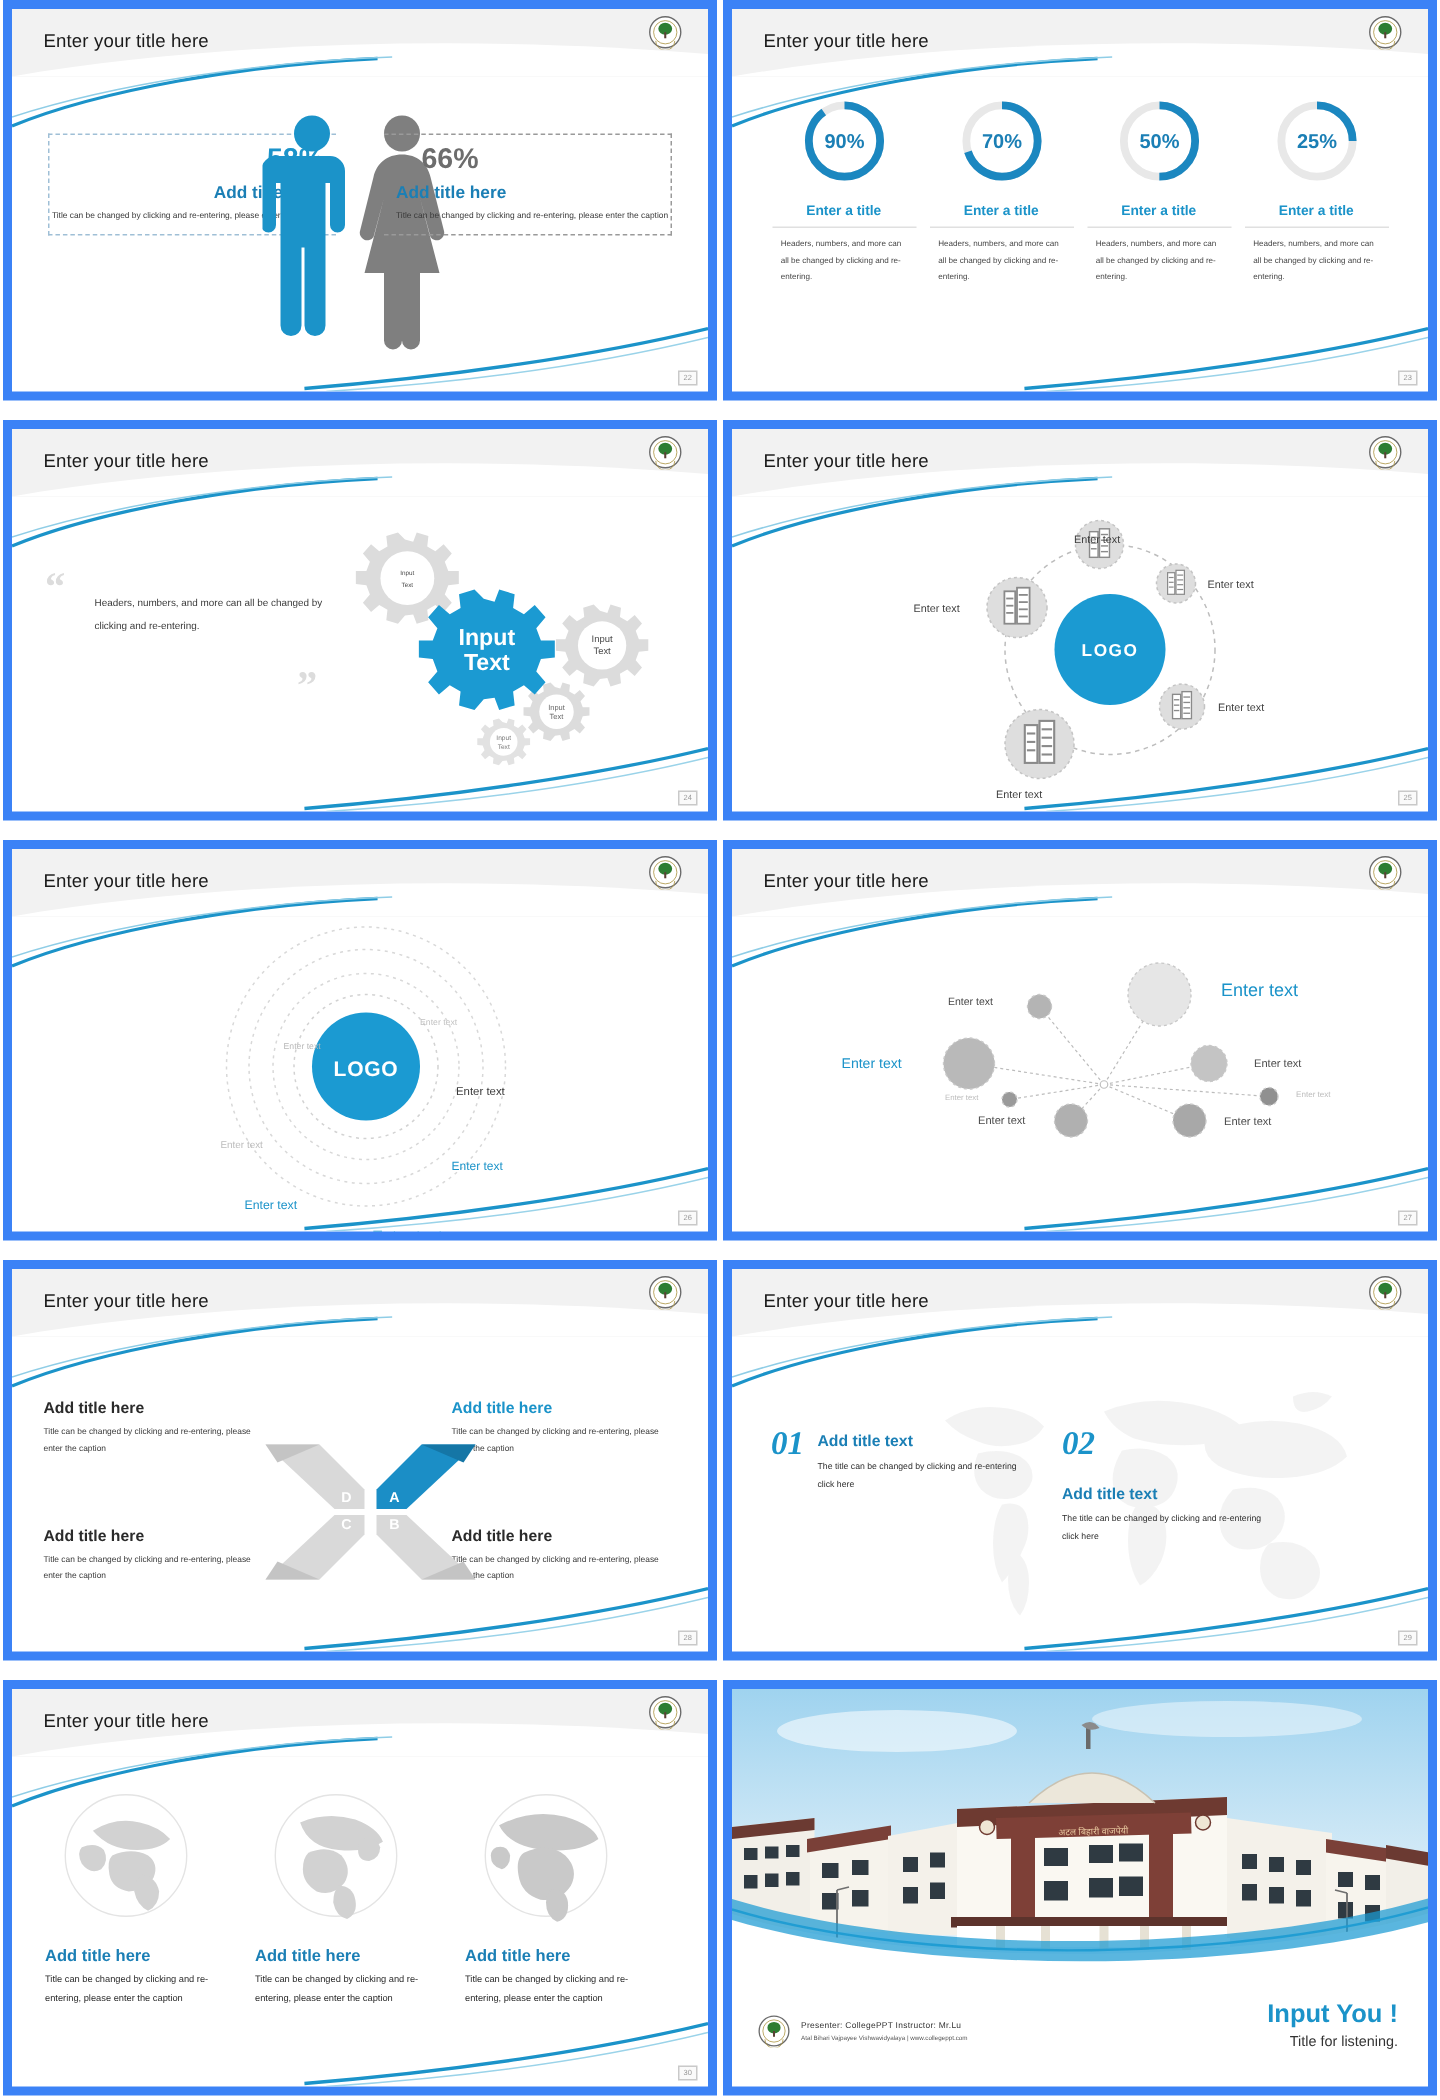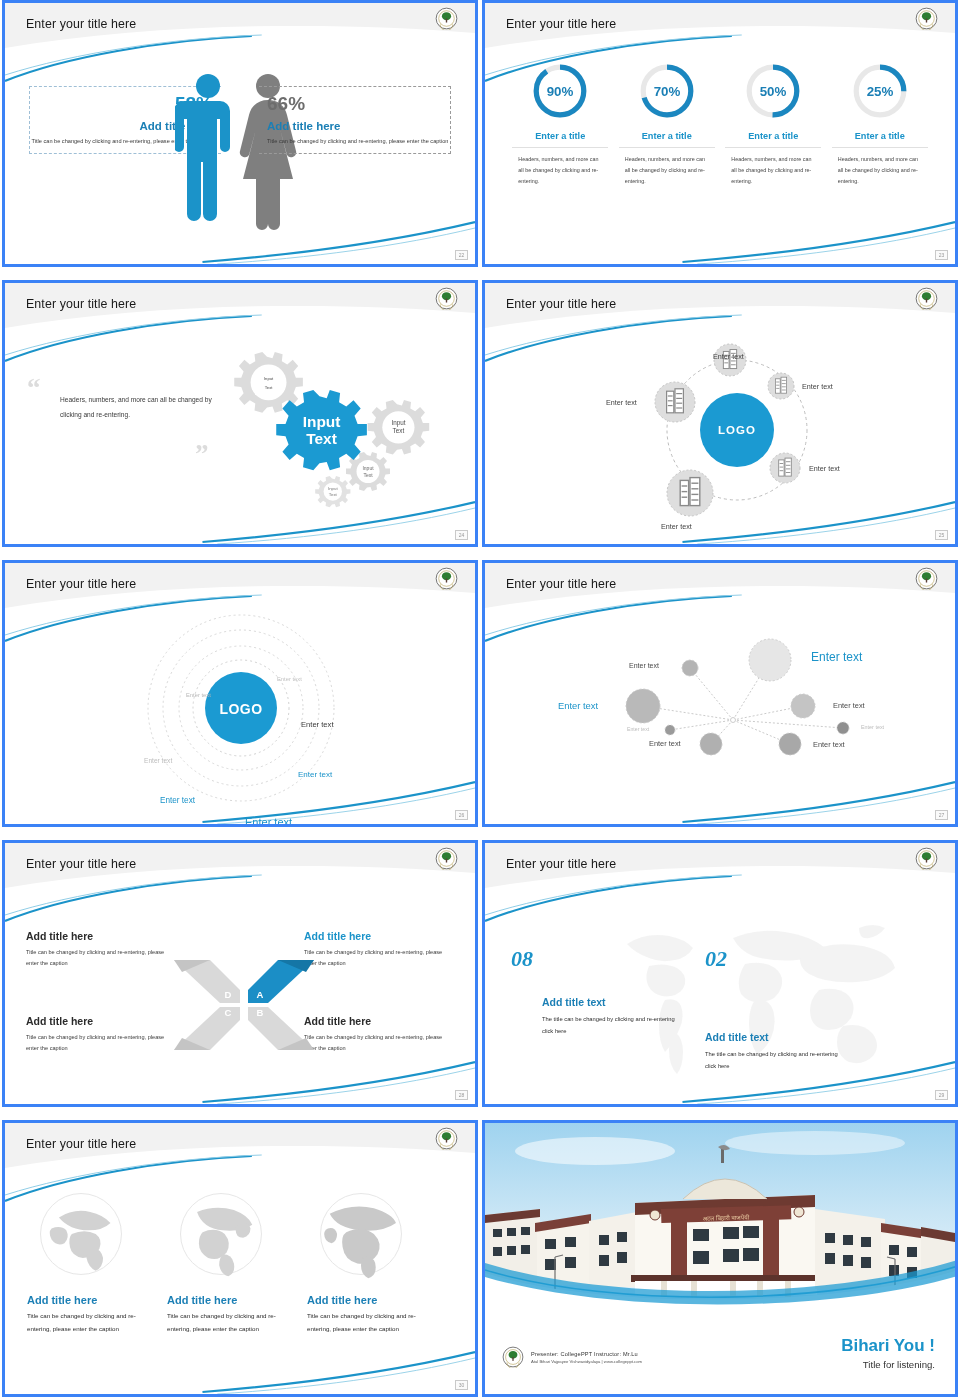--- a/index.html
+++ b/index.html
@@ -15,21 +15,21 @@
     grid-template-rows:270px 10px 270px 10px 270px 10px 270px 10px 280px;
     width:960px; height:1400px;
   }
   .gaprow { grid-column:1 / span 2; background:#ffffff; }
 
   .slide {
     position:relative;
     width:476px; height:267px;
     margin:0 2px;
     background:#ffffff;
-    border:3px solid #3b82f6;
+    border:6px solid #3b82f6;
     overflow:hidden;
   }
   .slide.last { height:277px; }
 
   
   .hdr {
     position:absolute; left:0; top:0; width:100%; height:45px;
     background:#f2f2f2;
     overflow:hidden;
   }
@@ -59,21 +59,21 @@
     border:1px solid #c9c9c9; background:#fafafa;
     font-size:5px; color:#999; text-align:center; line-height:9px;
     z-index:6;
   }
   .body { position:absolute; left:0; top:45px; width:100%; bottom:0; z-index:2; }
 
   .blue { color:#1b93c9; }
   .grey-t { color:#6d6d6d; }
 
   
-  .s1-num { font-size:19px; font-weight:bold; }
+  .s1-num { font-size:19px; font-weight:bold;margin-left:17px; }
   .s1-sub { font-size:11.5px; font-weight:bold; color:#1b7fb5; margin-top:5px;}
   .s1-cap { font-size:5.6px; color:#3a3a3a; line-height:1.9; margin-top:4px; }
   .s1-left { position:absolute; left:24px; top:38px; width:192px; text-align:right;
              border-left:1px dashed #9fbfd6; border-top:1px dashed #9fbfd6;
              border-bottom:1px dashed #9fbfd6; padding:6px 8px 6px 0; }
   .s1-right{ position:absolute; right:24px; top:38px; width:192px; text-align:left;
              border-right:1px dashed #9a9a9a; border-top:1px dashed #9a9a9a;
              border-bottom:1px dashed #9a9a9a; padding:6px 0 6px 8px; }
   .s1-figs { position:absolute; left:50%; top:20px; transform:translateX(-50%); }
 
@@ -104,21 +104,21 @@
 
   
   .bt-t { font-size:10.5px; font-weight:bold; color:#2b2b2b; }
   .bt-t.hl { color:#1b93c9; }
   .bt-c { font-size:5.6px; color:#3a3a3a; line-height:2.05; margin-top:5px; }
   .bt-q { position:absolute; width:150px; }
 
   
   .bignum { font-size:22px; font-weight:bold; font-style:italic; color:#1b93c9;
             font-family:"Liberation Serif",serif; }
-  .n-title{ font-size:10.5px; font-weight:bold; color:#1b7fb5;margin-top:44px; }
+  .n-title{ font-size:10.5px; font-weight:bold; color:#1b7fb5; }
   .n-desc { font-size:5.8px; color:#2e2e2e; line-height:2.1; margin-top:5px; }
 
   
   .g-col { width:128px; }
   .g-title { font-size:11px; font-weight:bold; color:#1b7fb5; }
   .g-desc  { font-size:6.2px; color:#2b2b2b; line-height:2.05; margin-top:4px;}
 
   
   .thanks-slide { background:#ffffff; }
   .thx-big { font-size:17px; font-weight:bold; color:#1b93c9; }
@@ -629,21 +629,21 @@
           <path d="M140 56 q18 -4 30 4 q10 8 6 20 q-4 12 -18 14 q-14 2 -22 -8 q-6 -14 4 -30 Z"></path>
           <path d="M150 92 q14 -2 18 10 q4 14 -2 28 q-6 12 -14 16 q-8 -12 -8 -30 q0 -16 6 -24 Z"></path>
           <path d="M196 46 q30 -14 62 -8 q28 6 32 22 q-12 12 -38 14 q-30 2 -48 -8 q-12 -8 -8 -20 Z"></path>
           <path d="M214 82 q20 -4 30 6 q8 10 2 22 q-8 12 -22 12 q-14 0 -18 -12 q-4 -16 8 -28 Z"></path>
           <path d="M238 118 q20 -4 30 8 q8 12 0 22 q-10 10 -24 6 q-12 -6 -12 -20 q0 -10 6 -16 Z"></path>
           <path d="M254 20 q14 -6 26 0 q-6 8 -16 10 q-10 2 -10 -10 Z"></path>
         </g>
       </svg>
 
       <div style="position:absolute; left:26px; top:58px; display:flex; gap:9px;">
-        <div class="bignum">08</div>
+        <div class="bignum">01</div>
         <div style="width:142px; padding-top:6px;">
           <div class="n-title">Add title text</div>
           <div class="n-desc">The title can be changed by clicking and re-entering click here</div>
         </div>
       </div>
       <div style="position:absolute; left:220px; top:58px; display:flex; gap:9px;flex-direction:column;">
         <div class="bignum">02</div>
         <div style="width:142px; padding-top:6px;">
           <div class="n-title">Add title text</div>
           <div class="n-desc">The title can be changed by clicking and re-entering click here</div>
@@ -847,18 +847,18 @@
         <rect x="18.8" y="20" width="2.4" height="7" fill="#5d4037"></rect>
         <path d="M9 30 a11 11 0 0 0 22 0" fill="none" stroke="#b09a4a" stroke-width="1"></path>
       </svg>
       <div>
         <div class="pres-1">Presenter: CollegePPT   Instructor: Mr.Lu</div>
         <div class="pres-2">Atal Bihari Vajpayee Vishwavidyalaya  |  www.collegeppt.com</div>
       </div>
     </div>
 
     <div style="position:absolute; right:20px; bottom:24px; text-align:right;">
-      <div class="thx-big">Bihari You !</div>
+      <div class="thx-big">Input You !</div>
       <div class="thx-sub">Title for listening.</div>
     </div>
   </div>
 
 </div>
 
 </body></html>

